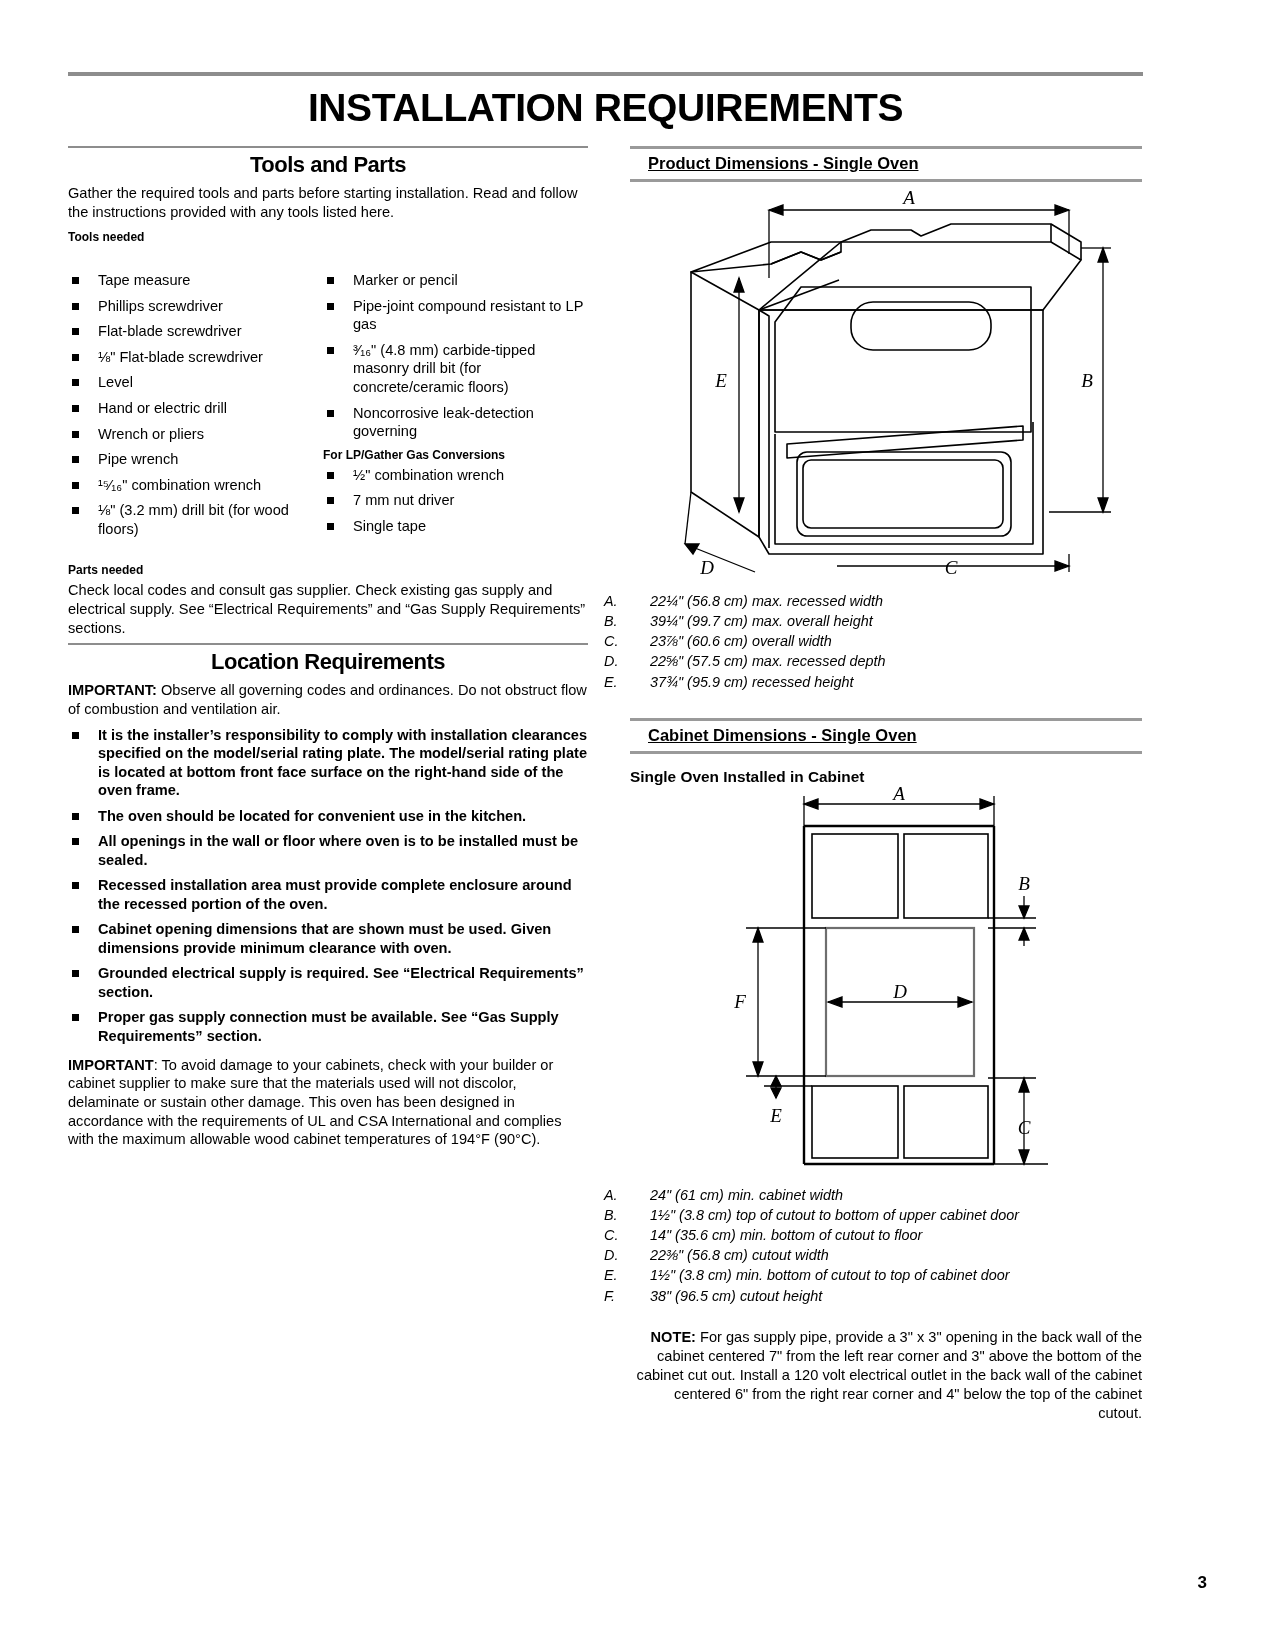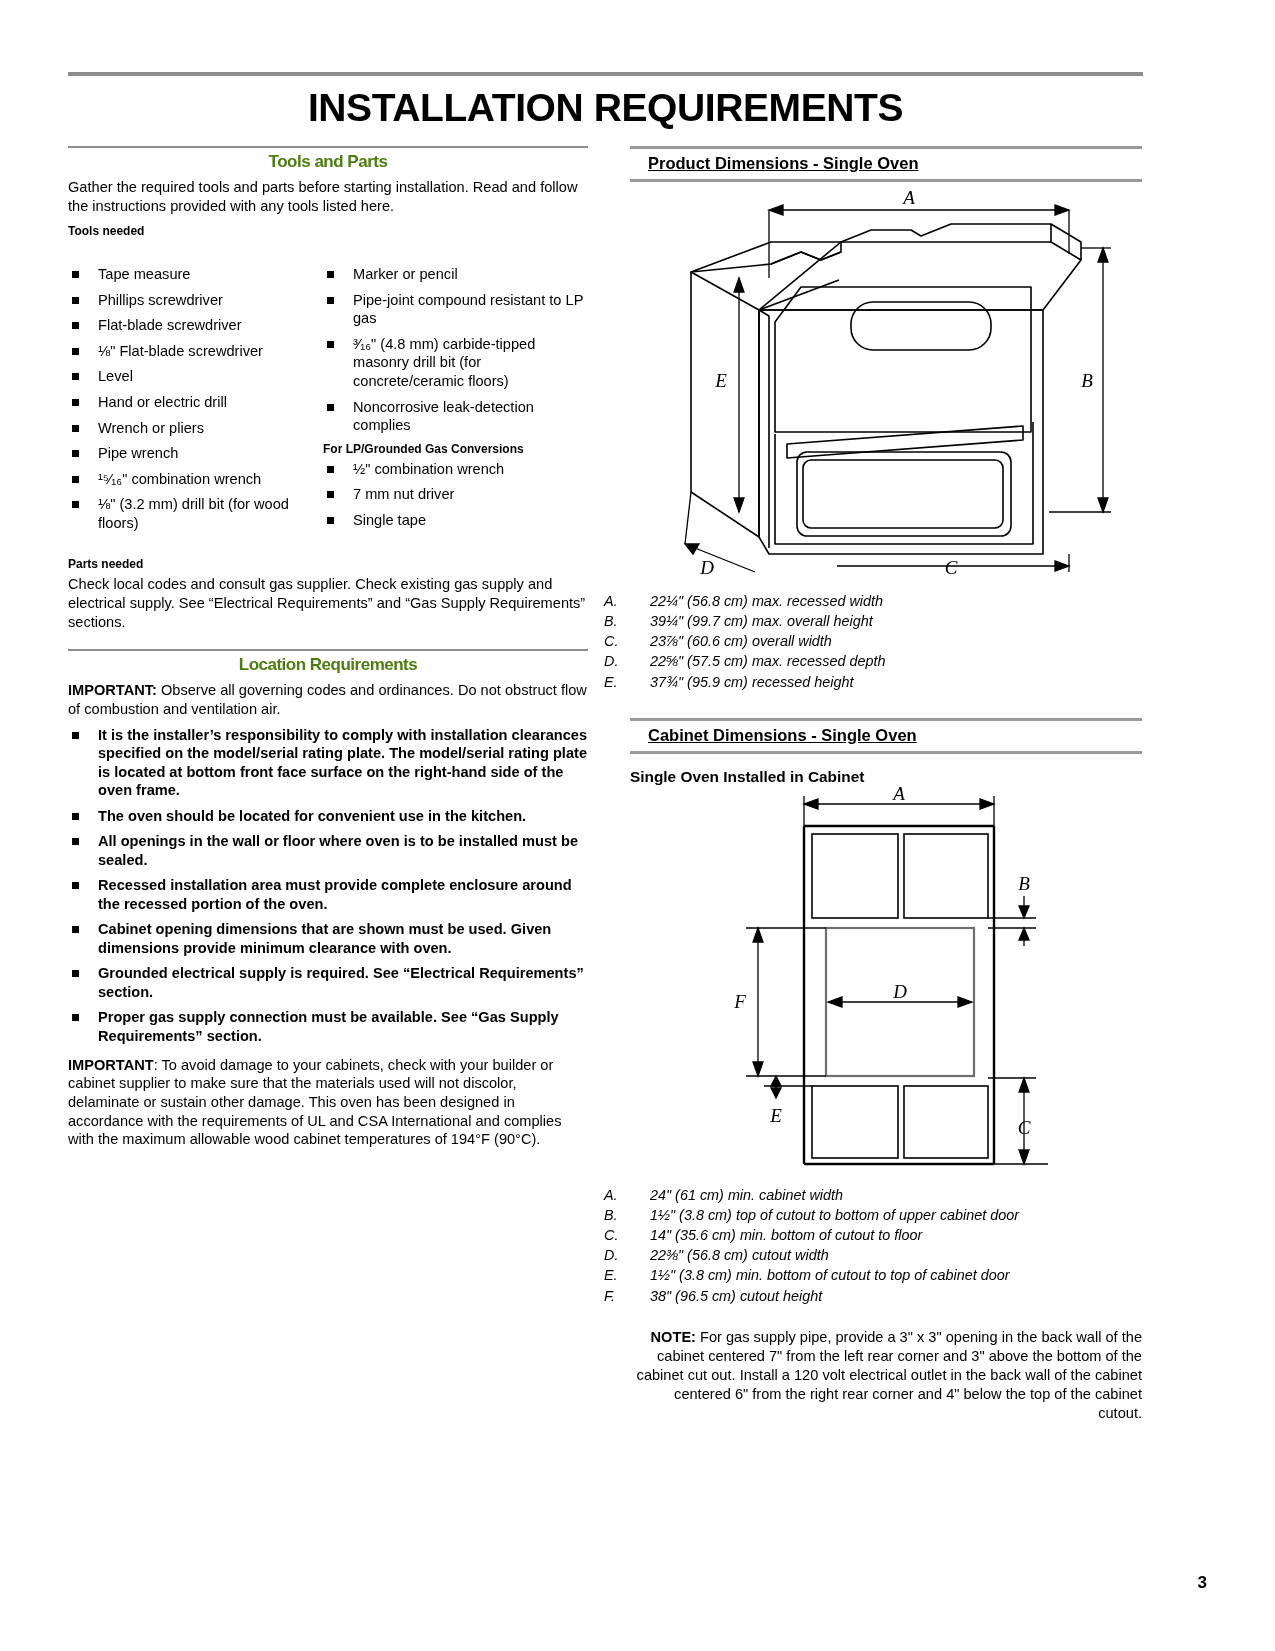--- a/index.html
+++ b/index.html
@@ -50,22 +50,22 @@
   }
 
   
   .sec-head-wrap { margin-bottom: 4px; }
   .sec-rule {
     width: 100%; height: 2px; background: #8d8d8d;
     margin-bottom: 4px;
   }
   .sec-head {
     text-align: center;
-    color: #4d7c0f;
-    font-size: 17px;
+    color: #000000;
+    font-size: 22px;
     font-weight: bold;
     letter-spacing: -0.5px;
     padding-bottom: 2px;
   }
 
   
   .body-text {
     font-size: 14.6px;
     line-height: 1.28;
     margin: 4px 0 0 0;
@@ -175,35 +175,35 @@
           <li>Pipe wrench</li>
           <li>¹⁵⁄₁₆" combination wrench</li>
           <li>⅛" (3.2 mm) drill bit (for wood floors)</li>
         </ul>
       </div>
       <div class="tools-col-b">
         <ul class="blist">
           <li>Marker or pencil</li>
           <li>Pipe-joint compound resistant to LP gas</li>
           <li>³⁄₁₆" (4.8 mm) carbide-tipped masonry drill bit (for concrete/ceramic floors)</li>
-          <li>Noncorrosive leak-detection complies</li>
+          <li>Noncorrosive leak-detection governing</li>
         </ul>
-        <div class="sub-head" style="margin-top:6px;">For LP/Grounded Gas Conversions</div>
+        <div class="sub-head" style="margin-top:6px;">For LP/Gather Gas Conversions</div>
         <ul class="blist">
           <li>½" combination wrench</li>
           <li>7 mm nut driver</li>
           <li>Single tape</li>
         </ul>
       </div>
     </div>
 
     <div class="sub-head" style="margin-top:18px;">Parts needed</div>
     <p class="body-text">Check local codes and consult gas supplier. Check existing gas supply and electrical supply. See “Electrical Requirements” and “Gas Supply Requirements” sections.</p>
 
-    <div class="sec-head-wrap" style="margin-top:18px;">
+    <div class="sec-head-wrap" style="margin-top:6px;">
       <div class="sec-rule"></div>
       <div class="sec-head">Location Requirements</div>
     </div>
 
     <p class="body-text"><b>IMPORTANT:</b><span> Observe all governing codes and ordinances. Do not obstruct flow of combustion and ventilation air.</span></p>
 
     <ul class="blist" style="margin-top:7px;font-weight:bold;">
       <li>It is the installer’s responsibility to comply with installation clearances specified on the model/serial rating plate. The model/serial rating plate is located at bottom front face surface on the right-hand side of the oven frame.</li>
       <li>The oven should be located for convenient use in the kitchen.</li>
       <li>All openings in the wall or floor where oven is to be installed must be sealed.</li>

